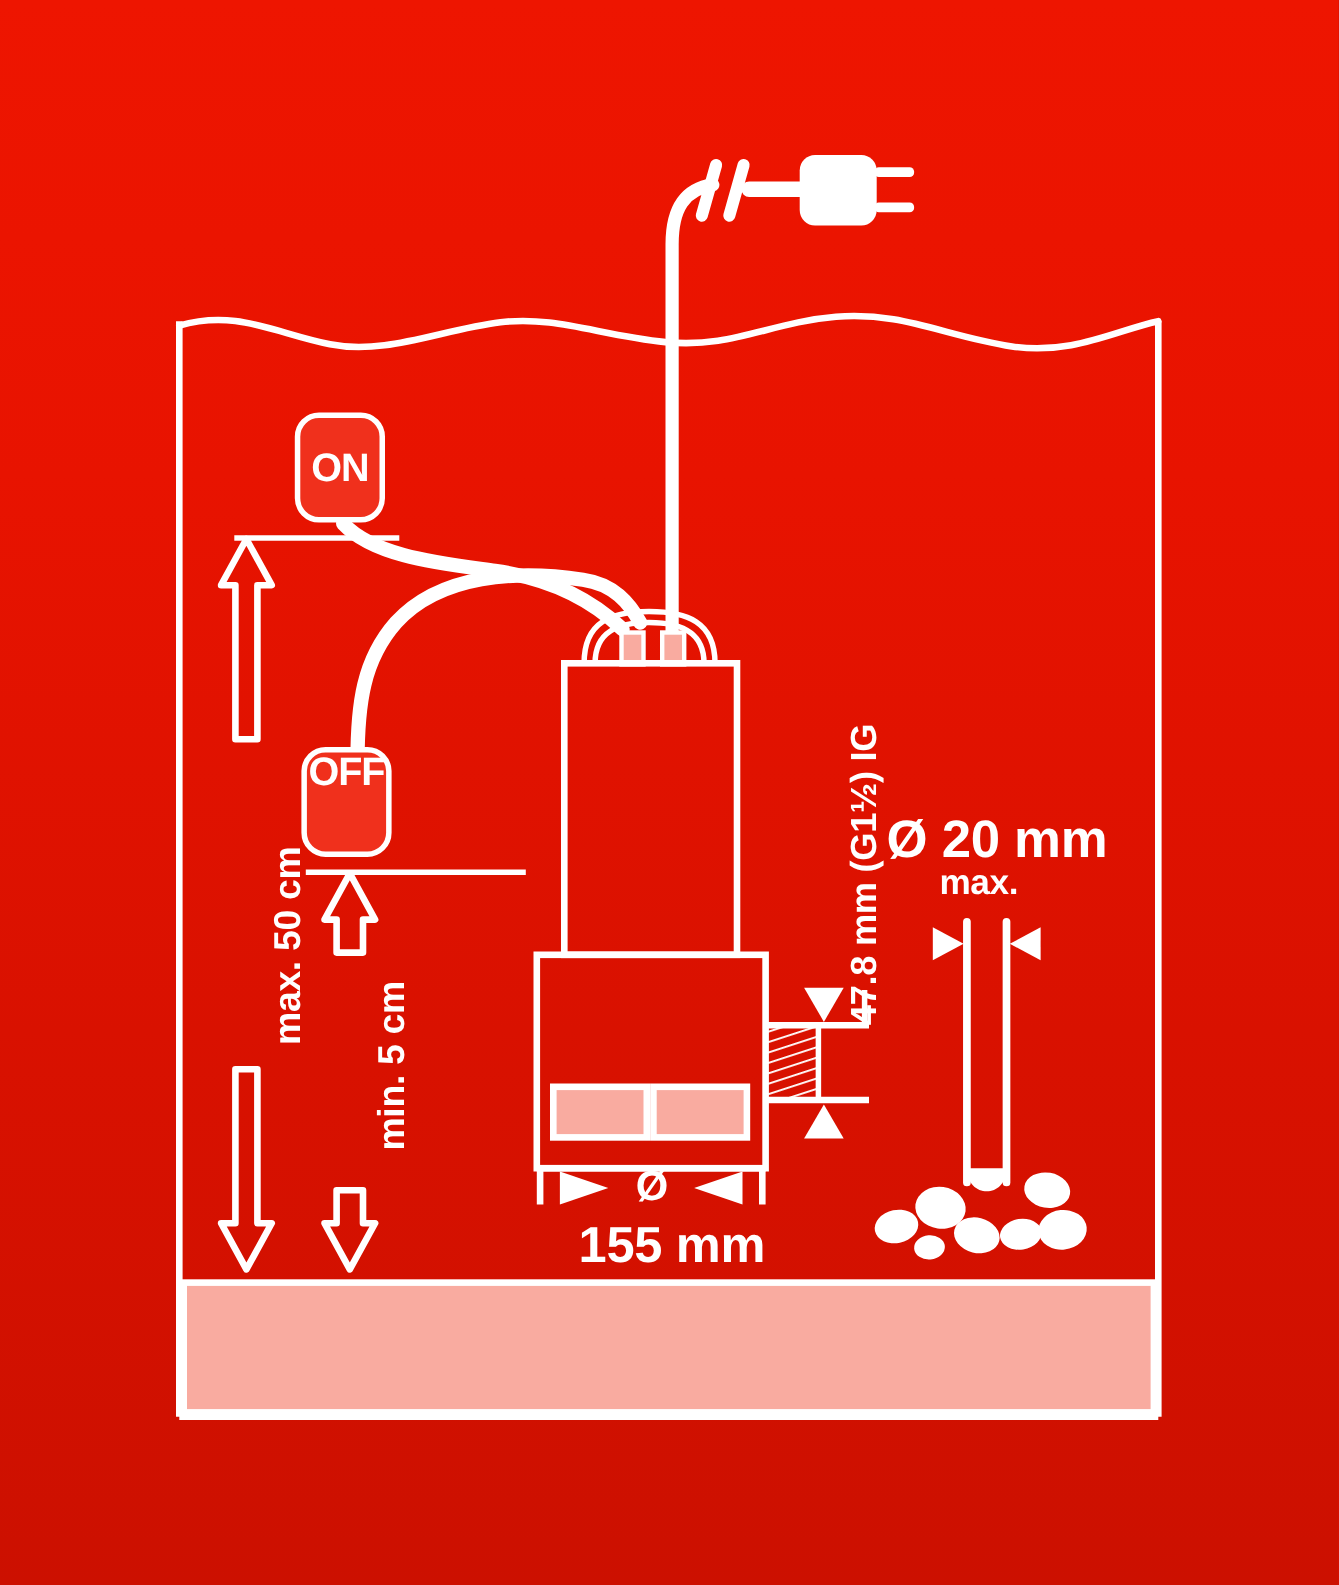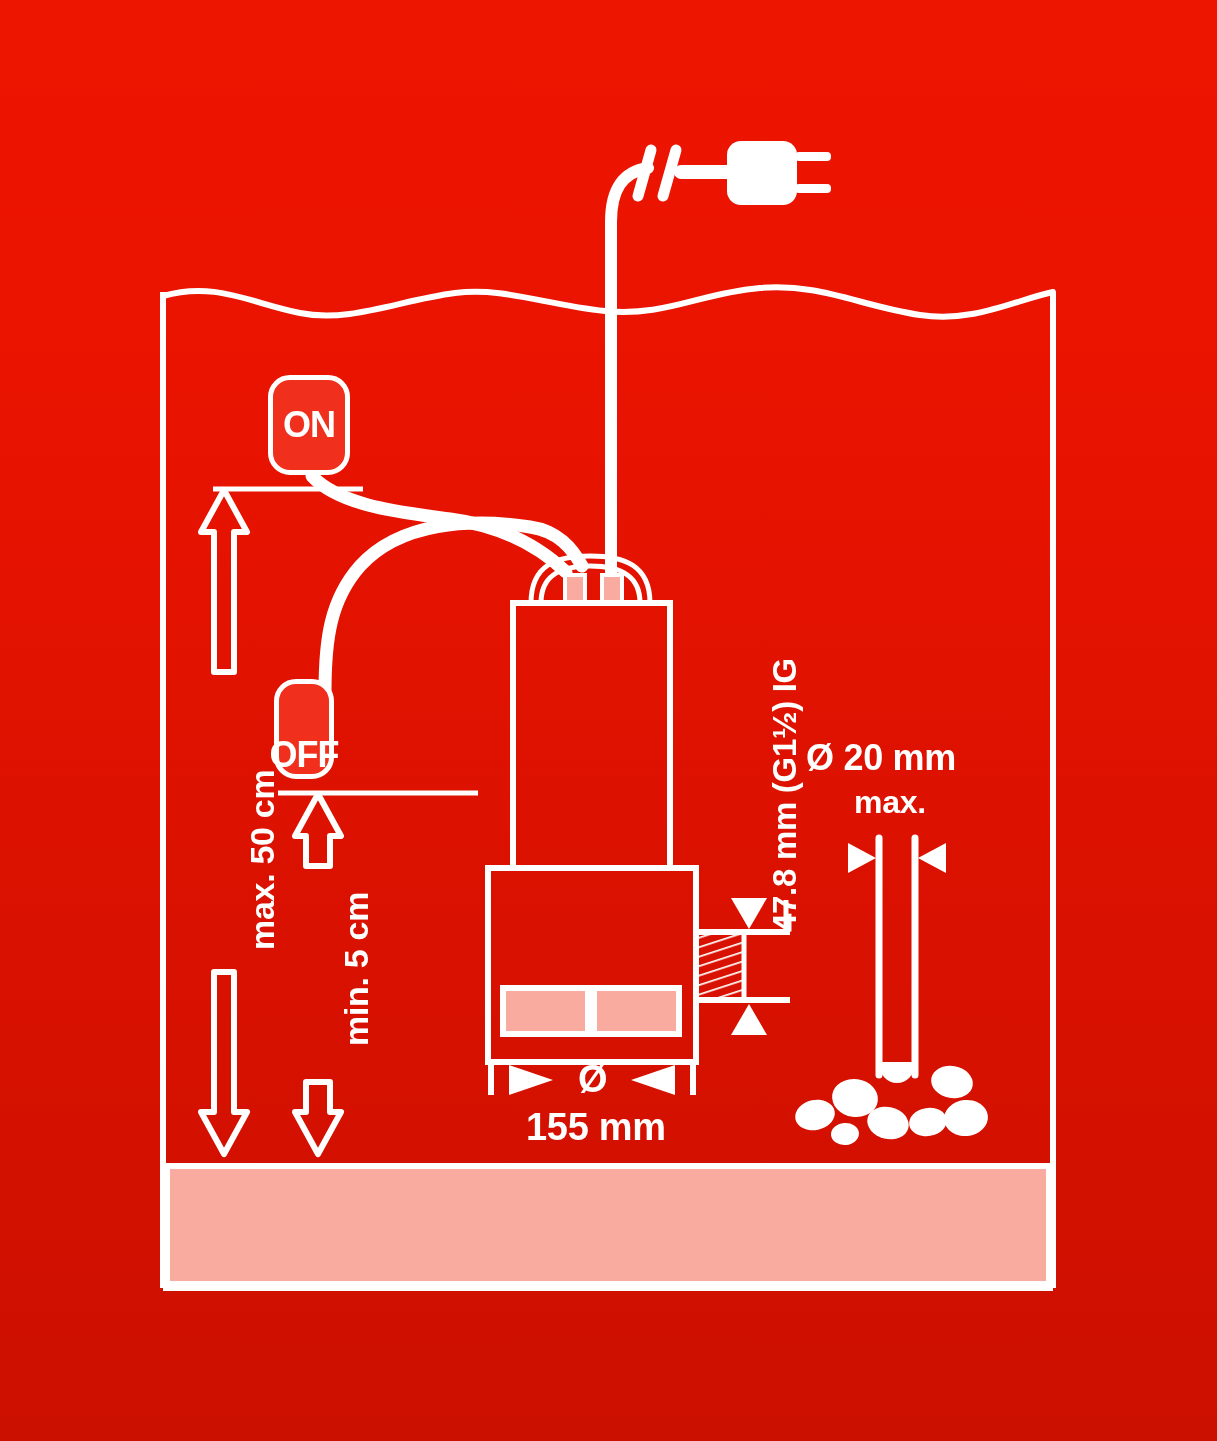--- a/index.html
+++ b/index.html
@@ -193,34 +193,34 @@
 
 </svg>
 
 <div class="lbl" style="left:268px; top:375px; width:82px; height:100px;
             background:#f0301c; border:5px solid #ffffff; border-radius:22px;
             display:flex; align-items:center; justify-content:center;
             font-size:36px; letter-spacing:-1px;">
   <span>ON</span>
 </div>
 
-<div class="lbl" style="left:274px; top:679px; width:60px; height:100px;
+<div class="lbl" style="left:274px; top:679px; width:82px; height:100px;
             background:#f0301c; border:5px solid #ffffff; border-radius:22px;
-            display:flex; align-items:flex-end; justify-content:center;
+            display:flex; align-items:flex-start; justify-content:center;
             font-size:36px; letter-spacing:-1px;">
   <span>OFF</span>
 </div>
 
 <div class="lbl rot" style="left:245px; top:950px; font-size:34px; transform:rotate(-90deg);">max. 50 cm</div>
 
 <div class="lbl rot" style="left:339px; top:1046px; font-size:34px; transform:rotate(-90deg);">min. 5 cm</div>
 
 <div class="lbl rot" style="left:768px; top:932px; font-size:33px; transform:rotate(-90deg);">47.8 mm (G1½) IG</div>
 
 <div class="lbl" style="left:578px; top:1060px; font-size:38px;">Ø</div>
 
-<div class="lbl" style="left:526px; top:1108px; font-size:38px;">155 mm</div>
-
-<div class="lbl" style="left:806px; top:740px; font-size:36px;">Ø 20 mm</div>
+<div class="lbl" style="left:526px; top:1108px; font-size:46px;">155 mm</div>
+
+<div class="lbl" style="left:806px; top:740px; font-size:48px;">Ø 20 mm</div>
 
 <div class="lbl" style="left:854px; top:786px; font-size:32px;">max.</div>
 
 </div>
 
 </body></html>

